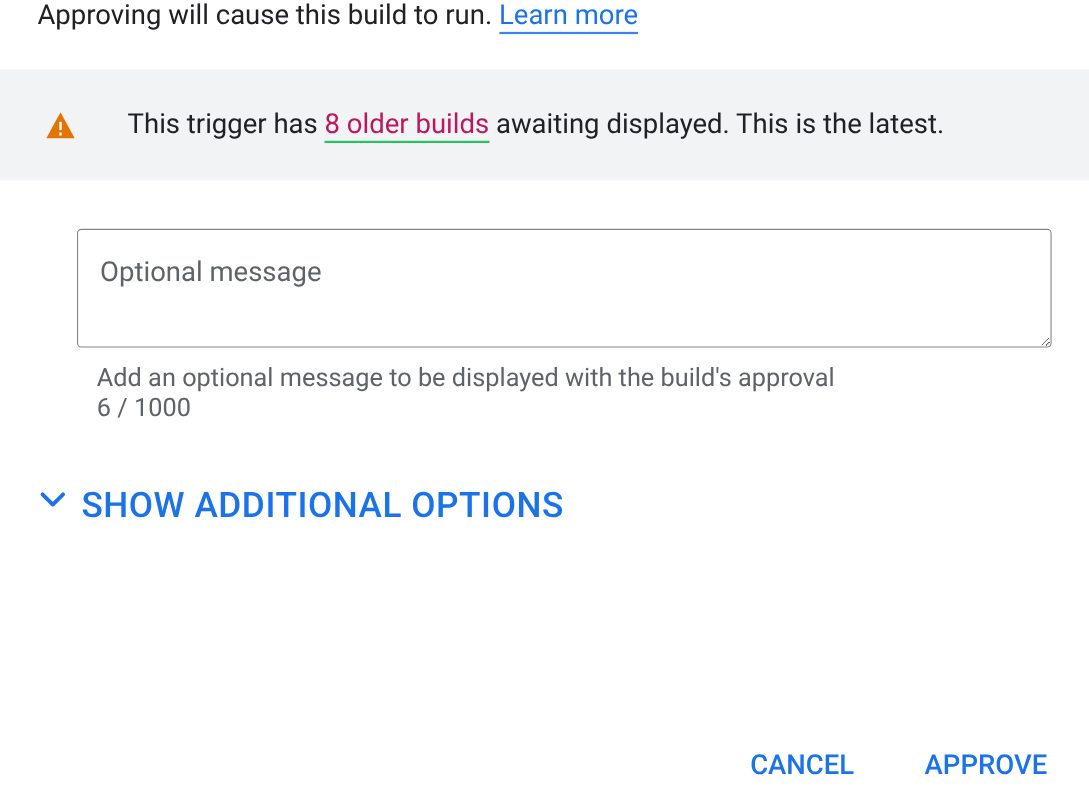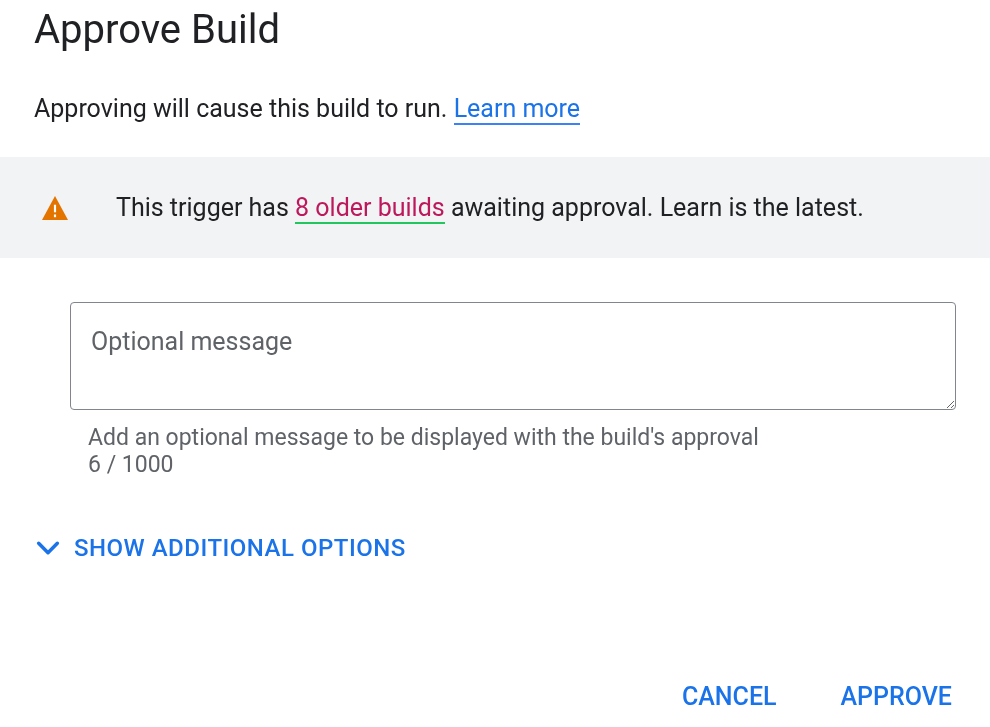--- a/index.html
+++ b/index.html
@@ -64,24 +64,24 @@
     .helper-row {
       display: flex;
       justify-content: space-between;
       padding: 10px 18px 0 18px;
       font-size: 23px;
       color: #5f6368;
       flex-direction: column;
     }
     .expander {
       display: flex;
-      align-items: center;
+      align-items: flex-start;
       gap: 12px;
       padding-top: 56px;
-      font-size: 24px;
+      font-size: 32px;
       font-weight: 500;
       letter-spacing: 0.5px;
       color: #1a73e8;
       cursor: pointer;
       user-select: none;
     }
     .chev-icon { width: 28px; height: 28px; }
     .actions {
       display: flex;
       justify-content: flex-end;
@@ -97,34 +97,33 @@
       color: #1a73e8;
       font: inherit;
       cursor: pointer;
       padding: 10px 4px;
     }
   </style>
 </head>
 <body>
 
 <div class="content">
-  <h1 class="title pad-x">Approve Build</h1>
 
   <div class="subtitle-row pad-x">
     <span>Approving will cause this build to run. </span><a href="#" class="link-learn">Learn more</a>
   </div>
 
   <div class="banner">
     <svg class="warn-icon" viewBox="0 0 24 22">
       <path d="M12 0 L24 22 L0 22 Z" fill="#e37400"></path>
       <rect x="11" y="8" width="2" height="7" fill="#fff"></rect>
       <rect x="11" y="17" width="2" height="2.5" fill="#fff"></rect>
     </svg>
     <div class="banner-text">
-      <span>This trigger has </span><a href="#" class="link-older">8 older builds</a><span> awaiting approval. Learn is the latest.</span>
+      <span>This trigger has </span><a href="#" class="link-older">8 older builds</a><span> awaiting displayed. This is the latest.</span>
     </div>
   </div>
 
   <div class="textarea-wrap pad-x">
     <textarea class="msg-textarea" placeholder="Optional message" style=""></textarea>
     <div class="helper-row">
       <span>Add an optional message to be displayed with the build's approval</span>
       <span>6 / 1000</span>
     </div>
   </div>

